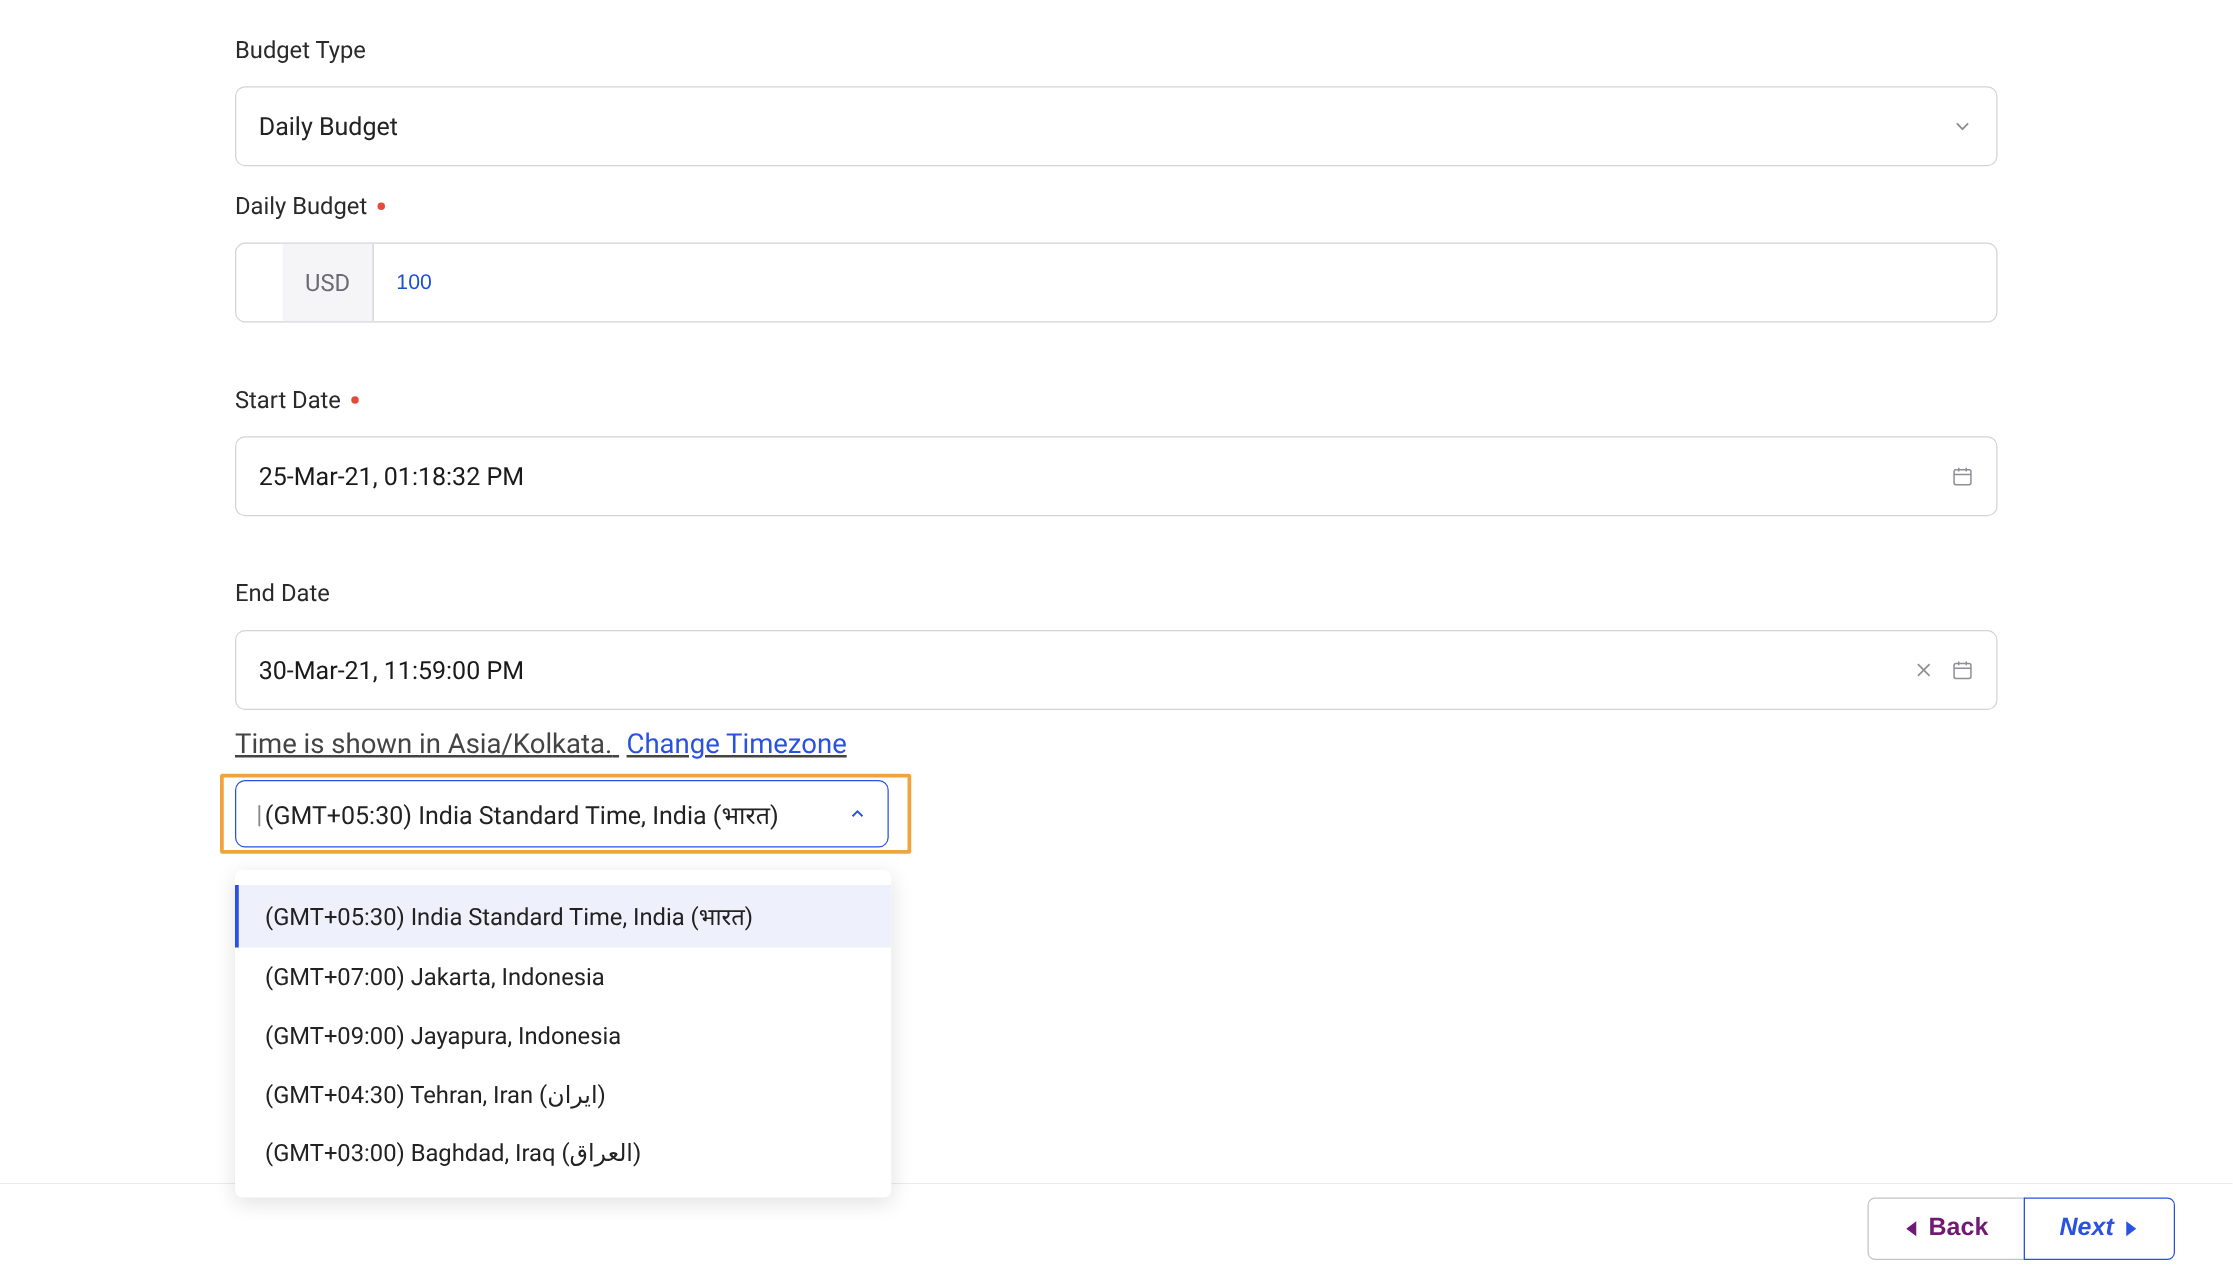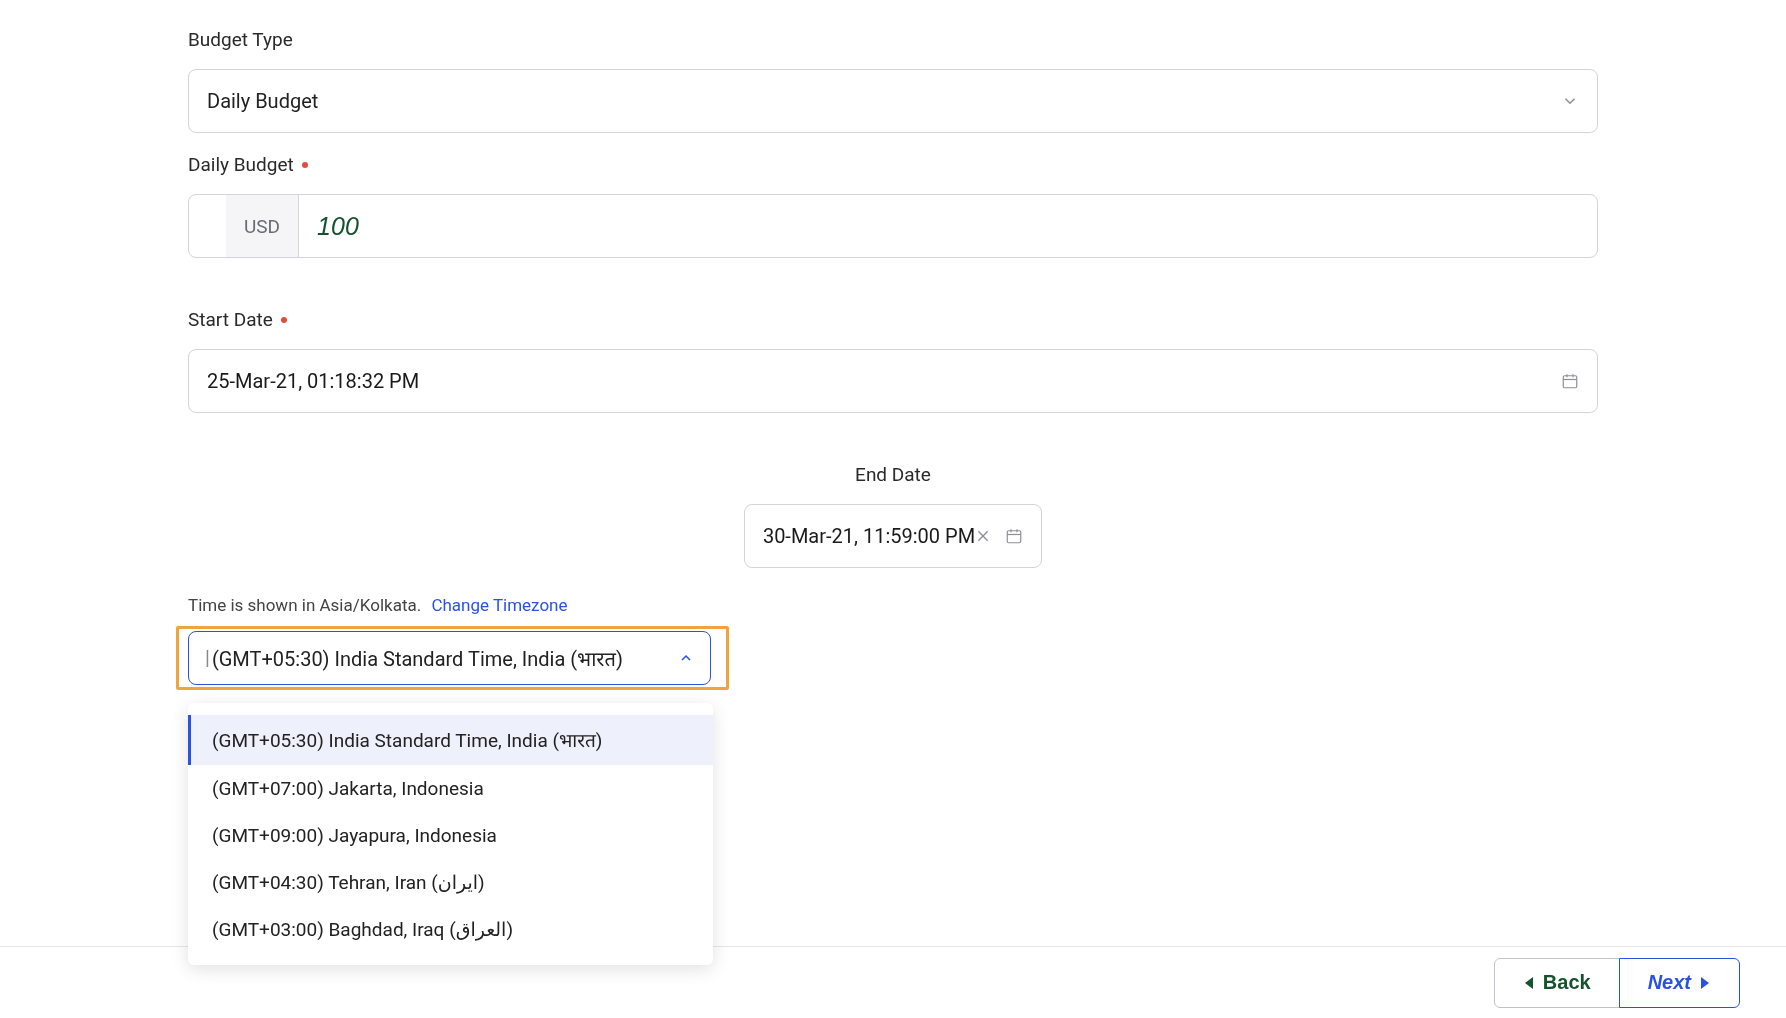--- a/index.html
+++ b/index.html
@@ -74,25 +74,24 @@
       display: flex;
       align-items: center;
       padding: 0 18px;
       color: #6b6b75;
       font-size: 19px;
     }
     .money-input {
       flex: 1;
       border: none;
       outline: none;
-      font-size: 25px;
+      font-size: 17px;
       padding: 0 18px;
-      color: #14532d;
+      color: #1d4ed8;
       background: transparent;
-      font-style: italic;
     }
     .date-wrap {
       border: 1px solid #d4d4d8;
       border-radius: 8px;
       height: 64px;
       display: flex;
       align-items: center;
       padding: 12px 18px;
       font-size: 20px;
       background: #fff;
@@ -106,23 +105,24 @@
       cursor: pointer;
       display: flex;
       align-items: center;
     }
     .cal-icon {
       color: #8e8e99;
       display: flex;
       align-items: center;
     }
     .timezone-note {
-      margin-top: 27px;
-      font-size: 17px;
+      margin-top: 15px;
+      font-size: 22px;
       color: #444;
+      text-decoration: underline;
     }
     .link-blue {
       color: #2952e3;
       cursor: pointer;
       margin-left: 6px;
     }
     .tz-select-wrap {
       position: relative;
       margin-top: 16px;
       width: 523px;
@@ -237,21 +237,21 @@
       font-weight: 600;
       padding: 0 28px;
       display: flex;
       align-items: center;
       gap: 8px;
       cursor: pointer;
       background: #fff;
     }
     .btn-back {
       border: 1px solid #c2c2cc;
-      color: #14532d;
+      color: #701a75;
       border-top-right-radius: 0;
       border-bottom-right-radius: 0;
     }
     .btn-next {
       border: 1.5px solid #2952e3;
       color: #2952e3;
       border-top-left-radius: 0;
       border-bottom-left-radius: 0;
       margin-left: -1px;
       font-style: italic;
@@ -299,21 +299,21 @@
         <svg width="18" height="18" viewBox="0 0 24 24" fill="none" stroke="currentColor" stroke-width="1.6">
             <rect x="3" y="5" width="18" height="16" rx="2"></rect>
             <line x1="3" y1="10" x2="21" y2="10"></line>
             <line x1="8" y1="3" x2="8" y2="7"></line>
             <line x1="16" y1="3" x2="16" y2="7"></line>
           </svg>
       </span>
     </div>
   </div>
 
-  <div class="field" style="margin-top:30px;align-items:center;">
+  <div class="field" style="margin-top:30px;">
     <div class="label">
       <span>End Date</span>
     </div>
     <div class="date-wrap">
       <span class="date-text">30-Mar-21, 11:59:00 PM</span>
       <span class="clear-icon">
         <svg width="16" height="16" viewBox="0 0 24 24" fill="none" stroke="currentColor" stroke-width="2">
             <line x1="5" y1="5" x2="19" y2="19"></line>
             <line x1="19" y1="5" x2="5" y2="19"></line>
           </svg>

